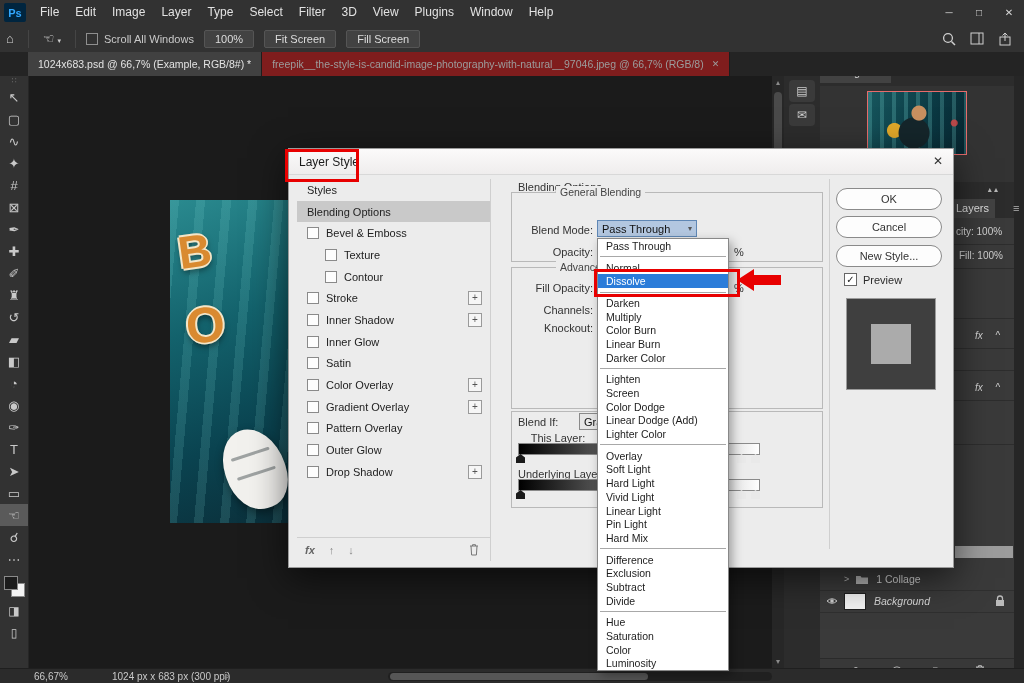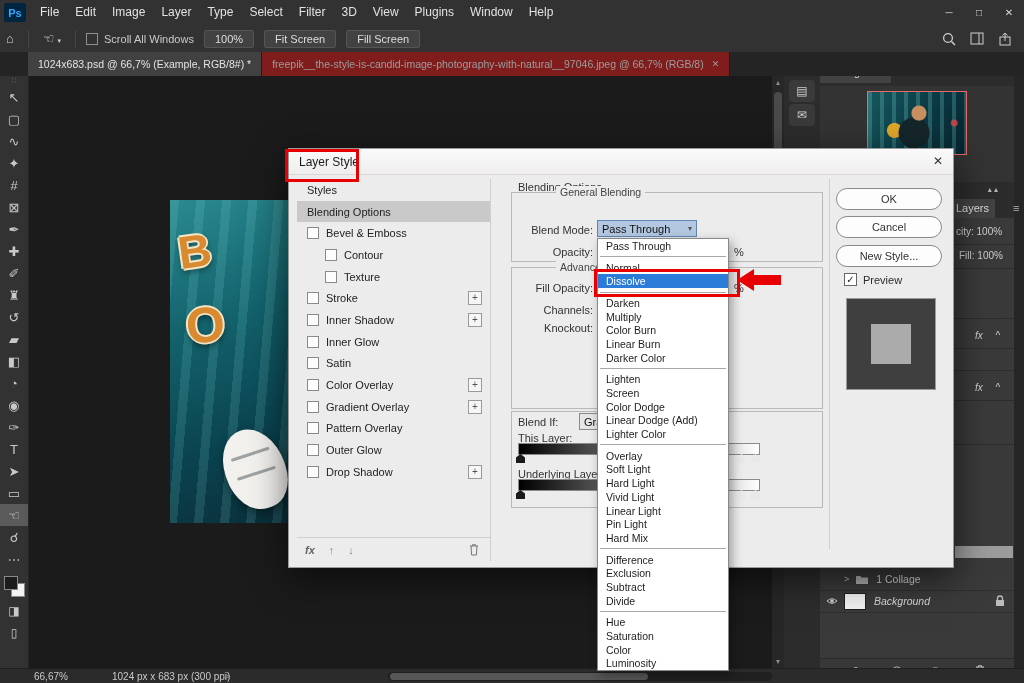--- a/index.html
+++ b/index.html
@@ -487,27 +487,27 @@
         </div>
 
         <div class="ls-row">
           <span class="cb"></span>
           <span>Bevel &amp; Emboss</span>
 
         </div>
 
         <div class="ls-row indent">
           <span class="cb"></span>
+          <span>Texture</span>
+
+        </div>
+
+        <div class="ls-row indent">
+          <span class="cb"></span>
           <span>Contour</span>
-
-        </div>
-
-        <div class="ls-row indent">
-          <span class="cb"></span>
-          <span>Texture</span>
 
         </div>
 
         <div class="ls-row has-plus">
           <span class="cb"></span>
           <span>Stroke</span>
           <span class="plus">+</span>
         </div>
 
         <div class="ls-row has-plus">
@@ -589,21 +589,21 @@
     <span class="pct" style="left:445px;top:133px;">%</span>
     <span class="flabel" style="left:230px;top:155px;width:74px;">Channels:</span>
     <span class="flabel" style="left:230px;top:173px;width:74px;">Knockout:</span>
 
     <div class="gbox" style="left:222px;top:262px;width:310px;height:95px;"></div>
     <span class="flabel" style="left:229px;top:267px;width:52px;text-align:left;">Blend If:</span>
     <div class="combo" style="left:290px;top:264px;width:64px;">
       <span>Gray</span>
       <span class="chev">▾</span>
     </div>
-    <span class="flabel" style="left:229px;top:283px;width:80px;text-align:left;">This Layer:</span>
+    <span class="flabel" style="left:229px;top:283px;width:80px;text-align:center;">This Layer:</span>
     <div class="gradbar" style="left:229px;top:294px;width:240px;"></div>
     <span class="handle black" style="left:227px;top:305px;"></span>
     <span class="handle white" style="left:448px;top:305px;"></span>
     <span class="handle white" style="left:462px;top:305px;"></span>
     <span class="flabel" style="left:229px;top:319px;width:110px;text-align:left;">Underlying Layer:</span>
     <div class="gradbar" style="left:229px;top:330px;width:240px;"></div>
     <span class="handle black" style="left:227px;top:341px;"></span>
     <span class="handle white" style="left:448px;top:341px;"></span>
     <span class="handle white" style="left:462px;top:341px;"></span>
 

